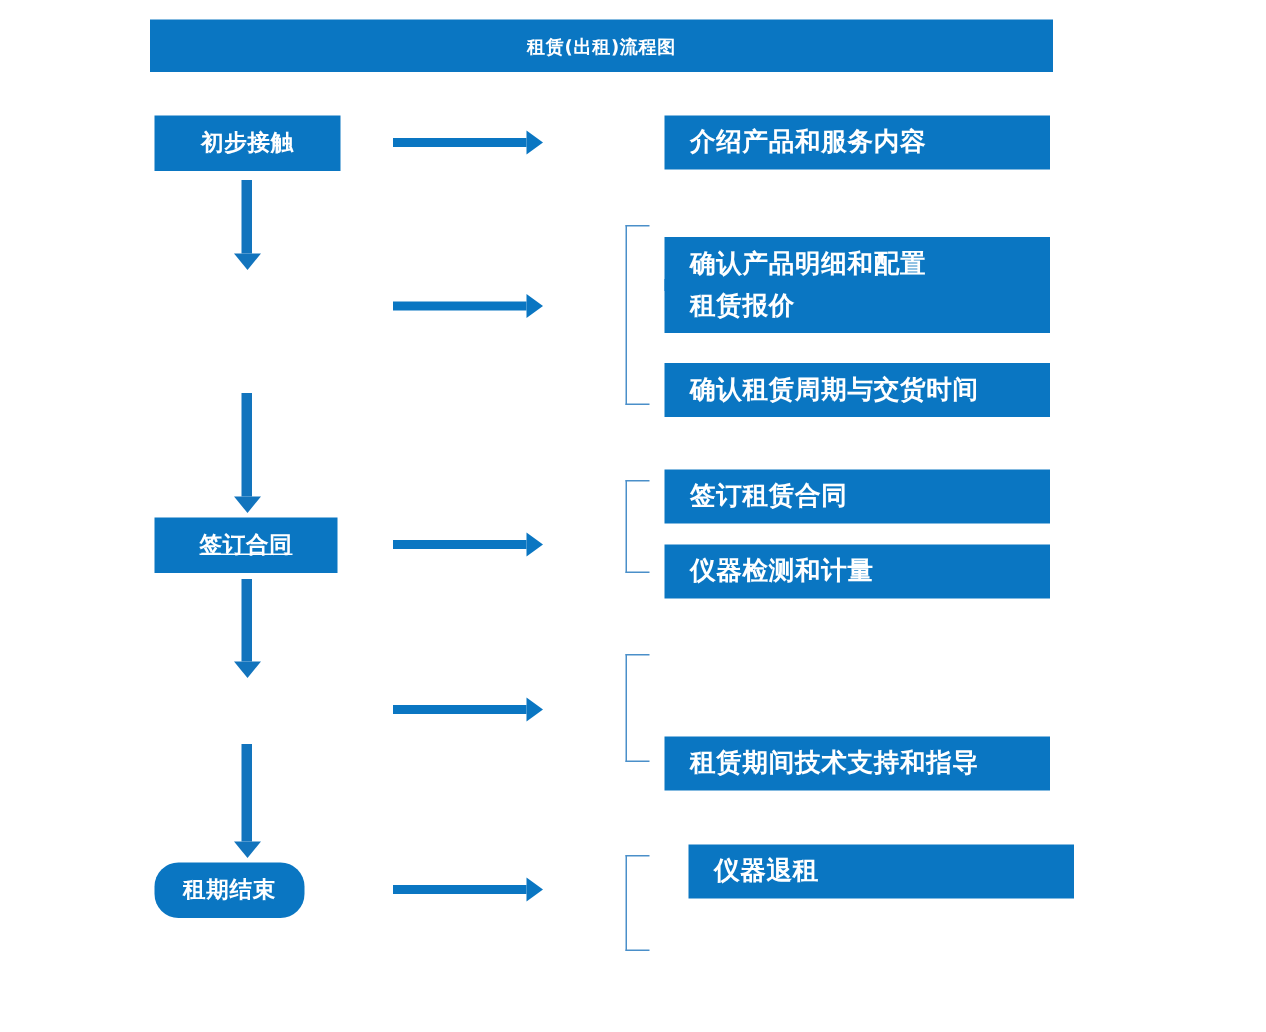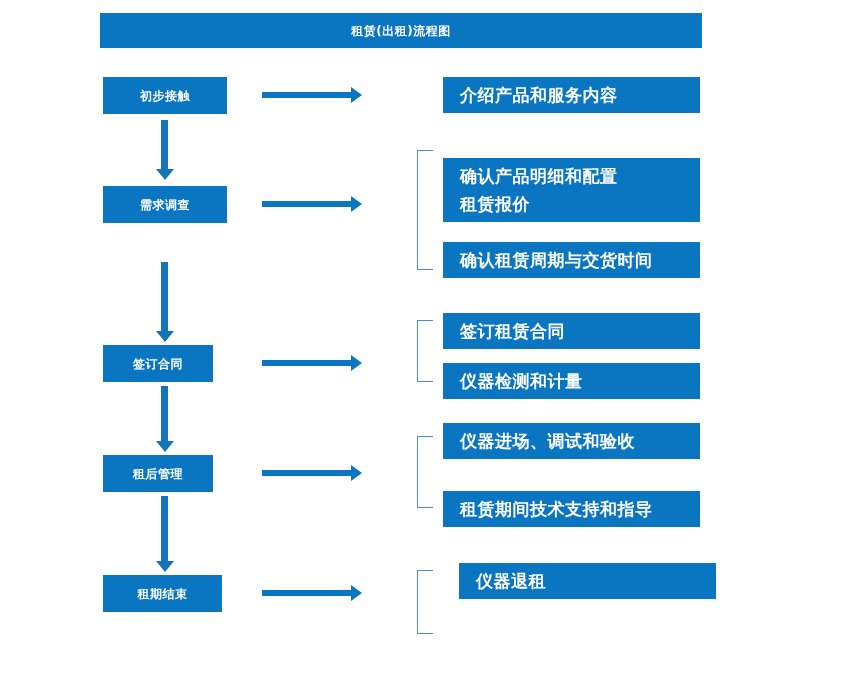--- a/index.html
+++ b/index.html
@@ -41,21 +41,21 @@
     top: 13px;
     width: 602px;
     height: 35px;
     justify-content: center;
     font-size: 12px;
   }
 
   
   .stage-box {
     justify-content: center;
-    font-size: 12px;
+    font-size: 15px;
     height: 37px;
   }
 
   
   .detail-box {
     left: 443px;
     height: 36px;
     padding-left: 17px;
     font-size: 17px;
     justify-content: flex-start;
@@ -114,27 +114,25 @@
 </style>
 </head>
 <body>
 
 <div id="canvas">
 
   <div class="box title-bar">租赁(出租)流程图</div>
 
   <div class="box stage-box" style="left:103px; top:77px; width:124px;">初步接触</div>
 
-  <div class="box stage-box" style="left:103px; top:186px; width:124px;">需求调查</div>
-
-  <div class="box stage-box" style="left:103px; top:345px; width:110px;">签订合同</div>
-
-  <div class="box stage-box" style="left:103px; top:455px; width:110px;">租后管理</div>
-
-  <div class="box stage-box" style="left:103px; top:575px; width:119px;">租期结束</div>
+
+  <div class="box stage-box" style="left:103px; top:345px; width:122px;text-decoration:underline;">签订合同</div>
+
+
+  <div class="box stage-box" style="left:103px; top:575px; width:100px;border-radius:16px;">租期结束</div>
 
   <div class="v-arrow" style="left:156px; top:120px; height:60px;">
     <div class="shaft" style="height:49px;"></div>
     <div class="head" style="top:49px;"></div>
   </div>
 
   <div class="v-arrow" style="left:156px; top:262px; height:80px;">
     <div class="shaft" style="height:69px;"></div>
     <div class="head" style="top:69px;"></div>
   </div>
@@ -187,20 +185,19 @@
   <div class="box detail-box" style="top:134px; width:257px;margin-top:24px;">确认产品明细和配置</div>
 
   <div class="box detail-box" style="top:186px; width:257px;">租赁报价</div>
 
   <div class="box detail-box" style="top:242px; width:257px;">确认租赁周期与交货时间</div>
 
   <div class="box detail-box" style="top:313px; width:257px;">签订租赁合同</div>
 
   <div class="box detail-box" style="top:363px; width:257px;">仪器检测和计量</div>
 
-  <div class="box detail-box" style="top:423px; width:257px;">仪器进场、调试和验收</div>
 
   <div class="box detail-box" style="top:491px; width:257px;">租赁期间技术支持和指导</div>
 
   <div class="box detail-box" style="top:563px; width:257px;margin-left:16px;">仪器退租</div>
 
 
 </div>
 
 </body></html>

